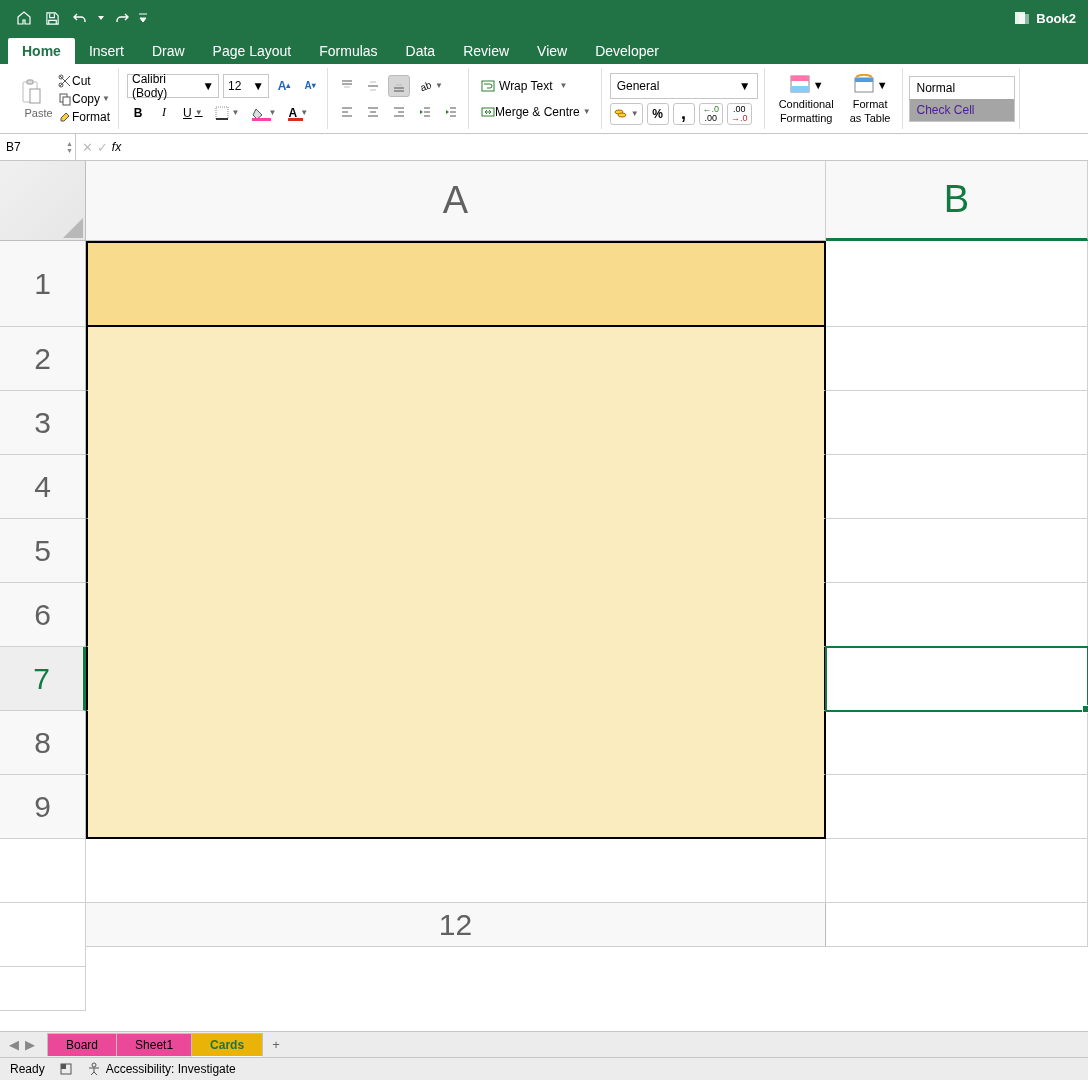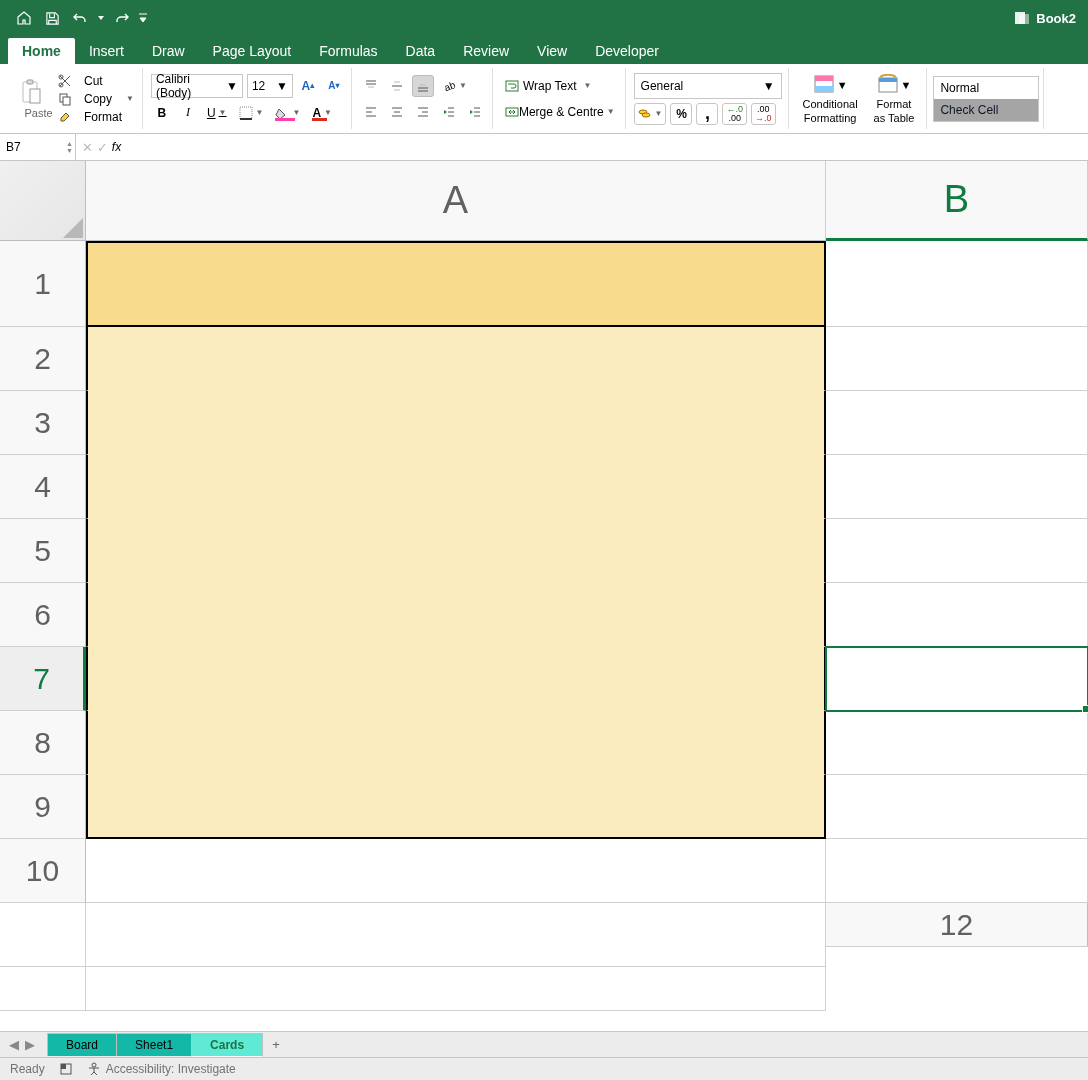--- a/index.html
+++ b/index.html
@@ -104,21 +104,21 @@
   .rbtn.active { background:#d6d6d6; border-color:#bbb; }
   .rbtn .caret { margin-left:3px; font-size:8px; color:#666; }
   .paste-big {
     width: 42px; height: 60px;
     display:flex; flex-direction:column; align-items:center; justify-content:center;
     cursor:pointer; border-radius:3px;
   }
   .paste-big .lbl { font-size:11px; color:#666; margin-top:2px;margin-left:15px;}
   .clip-side { display:flex; flex-direction:column; gap:2px;}
   .clip-side .mini {
-    display:flex; align-items:center; gap:12px; font-size:12px; cursor:pointer;
+    display:flex; align-items:center; gap:0; font-size:12px; cursor:pointer;
     padding:1px 2px; border-radius:2px;
   }
   .clip-side .mini .caret{font-size:8px;color:#666;margin-left:2px;}
   .font-name {
     height:24px; width:92px; border:1px solid var(--border-gray); background:#fff;
     display:flex; align-items:center; padding:0 4px; font-size:12px; justify-content:space-between;
   }
   .font-size {
     height:24px; width:46px; border:1px solid var(--border-gray); background:#fff;
     display:flex; align-items:center; padding:0 4px; font-size:12px; justify-content:space-between;
@@ -132,21 +132,21 @@
   .num-format {
     height:24px; width:148px; border:1px solid var(--border-gray); background:#fff;
     display:flex; align-items:center; padding:12px 6px; font-size:12px; justify-content:space-between;
   }
   .vbtn { display:flex; flex-direction:column; align-items:center; justify-content:center;
     padding:2px 6px; cursor:pointer; border-radius:3px; font-size:11px; line-height:1.2;}
   .vbtn .ic{height:26px;display:flex;align-items:center;}
   .styles-box { border:1px solid var(--border-gray); background:#fff; width:106px;}
   .styles-box .cell-style{ height:22px; width:100%; padding:2px 6px; font-size:12px; display:flex; align-items:center;}
   .styles-box .cell-style.normal{background:#fff;color:#000;}
-  .styles-box .cell-style.check{background:#a5a5a5;color:#0f172a;}
+  .styles-box .cell-style.check{background:#a5a5a5;color:#4c1d95;}
 
   
   .fbar-row {
     display:flex; align-items:center; height:27px;
     border-bottom:1px solid var(--border-gray);
     background:#fff;
   }
   .name-box {
     width:76px; height:100%; border-right:1px solid var(--border-gray);
     display:flex; align-items:center; padding:0 6px; font-size:12px;
@@ -210,31 +210,31 @@
   }
 
   
   .sheet-tabs {
     height:26px; background:#ececec; border-top:1px solid var(--border-gray);
     display:flex; align-items:center; padding:0 6px; gap:0;
   }
   .sheet-tabs .nav{ width:16px; text-align:center; color:#888; cursor:pointer;}
   .sheet-tab {
     padding:4px 18px; border:1px solid #c0c0c0; border-bottom:none;
-    background:#14b8a6; font-size:12px; cursor:pointer;
+    background:#ec4899; font-size:12px; cursor:pointer;
     margin-left:-1px;
   }
-  .sheet-tab.active { background:#5eead4; color:var(--excel-green); font-weight:600; border-bottom:1px solid #fff;}
+  .sheet-tab.active { background:#eab308; color:var(--excel-green); font-weight:600; border-bottom:1px solid #fff;}
   .sheet-tabs .add{ width:26px; text-align:center; cursor:pointer; color:#666;}
 
   
   .statusbar {
     height:23px; background:#ececec; border-top:1px solid var(--border-gray);
     display:flex; align-items:center; padding:0 10px; gap:14px;
-    font-size:12px; color:#737373;
+    font-size:12px; color:#000000;
   }
   .statusbar .sb-item{display:flex;align-items:center;gap:5px;}
 
   svg { display:block; }
 </style>
 </head>
 <body>
 
 <div class="titlebar">
   <div class="qat-btn">
@@ -574,21 +574,20 @@
     <div class="cell rh selected"></div>
 
     <div class="row-header rh">8</div>
     <div class="cell rh abody mid"></div>
     <div class="cell rh"></div>
 
     <div class="row-header rh">9</div>
     <div class="cell rh abody last"></div>
     <div class="cell rh"></div>
 
-    <div class="row-header rh">10</div>
     <div class="cell rh"></div>
     <div class="cell rh"></div>
 
     <div class="cell rh"></div>
     <div class="cell rh"></div>
 
     <div class="row-header" style="height:44px;">12</div>
     <div class="cell" style="height:44px;"></div>
     <div class="cell" style="height:44px;"></div>
   </div>

